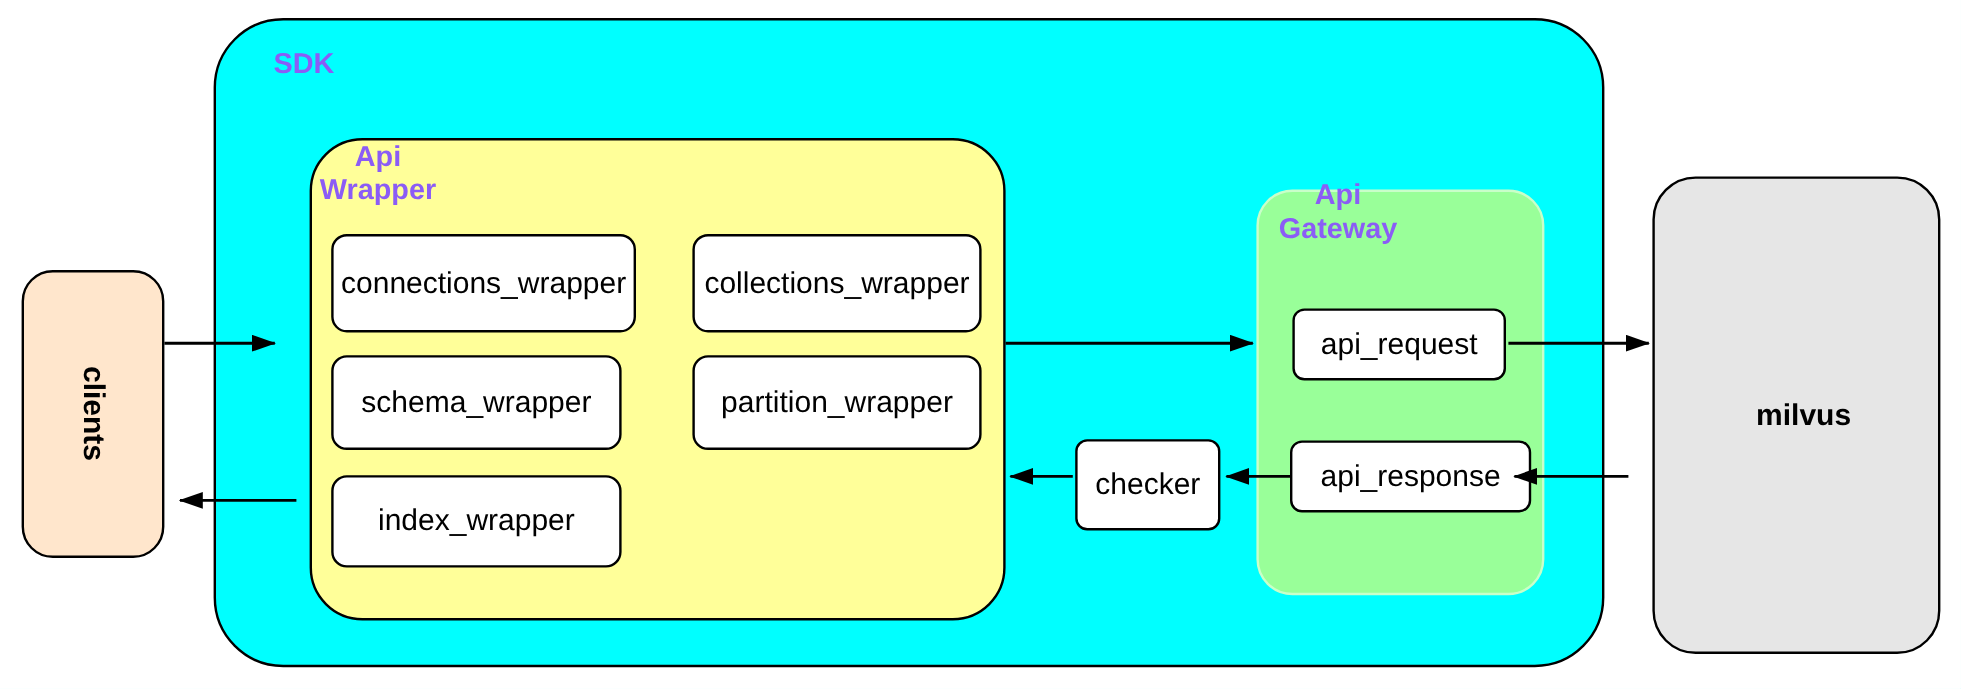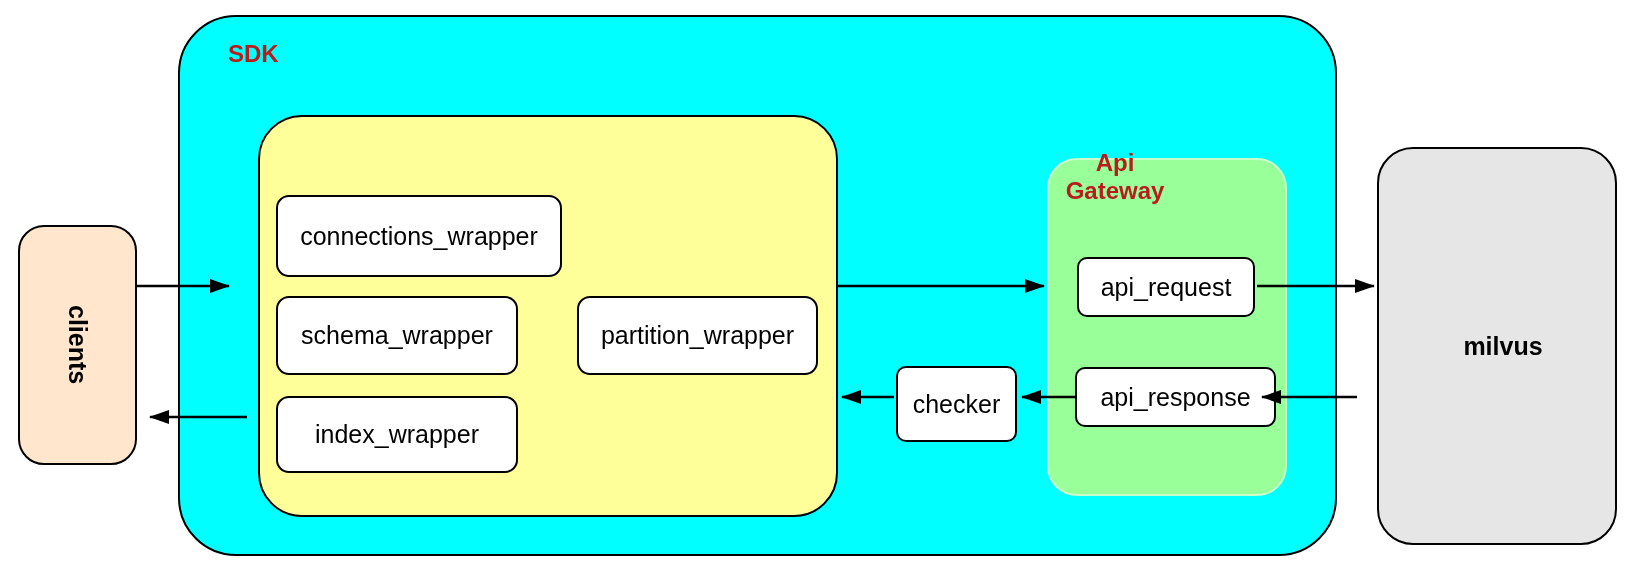--- a/index.html
+++ b/index.html
@@ -57,39 +57,39 @@
     display: flex; align-items: center; justify-content: center; padding-left: 12px;
   }
   .milvus .hlabel { font-weight: 700; font-size: 25px; color: #000; }
 
   
   .corner-label {
     position: absolute;
     font-weight: 700;
     font-size: 24px;
     line-height: 1.18;
-    color: #b91c1c;
+    color: #8b5cf6;
     text-align: center;
     white-space: pre-line;
   }
   .sdk-label   { left: 228px; top: 40px; text-align: left; }
   .apiw-label  { left: 258px; top: 117px; width: 114px; }
   .apig-label  { left: 1058px; top: 149px; width: 114px; }
 
   
   .node {
     background: #ffffff;
     border: 2px solid #000;
     border-radius: 13px;
     display: flex; align-items: center; justify-content: center;
     font-size: 25px;
     color: #000;
     white-space: nowrap;
   }
-  .b-connections { left: 276px; top: 195px; width: 286px; height: 82px; }
+  .b-connections { left: 276px; top: 195px; width: 254px; height: 82px; }
   .b-collections { left: 577px; top: 195px; width: 241px; height: 82px; }
   .b-schema      { left: 276px; top: 296px; width: 242px; height: 79px; }
   .b-partition   { left: 577px; top: 296px; width: 241px; height: 79px; }
   .b-index       { left: 276px; top: 396px; width: 242px; height: 77px; }
   .b-utility     { left: 577px; top: 396px; width: 241px; height: 77px; }
   .b-checker     { left: 896px; top: 366px; width: 121px; height: 76px; border-radius: 10px; }
   .b-request     { left: 1077px; top: 257px; width: 178px; height: 60px; border-radius: 10px; }
   .b-response    { left: 1075px; top: 367px; width: 201px; height: 60px; border-radius: 10px; }
 
   
@@ -103,31 +103,33 @@
 </head>
 <body>
 
 <div id="canvas">
 
   <div class="abs sdk"></div>
   <div class="abs api-wrapper"></div>
   <div class="abs api-gateway"></div>
 
   <div class="corner-label sdk-label">SDK</div>
+  <div class="corner-label apiw-label">Api Wrapper</div>
   <div class="corner-label apig-label">Api Gateway</div>
 
   <div class="abs clients">
     <span class="vlabel">clients</span>
   </div>
 
   <div class="abs milvus">
     <span class="hlabel">milvus</span>
   </div>
 
   <div class="abs node b-connections">connections_wrapper</div>
+  <div class="abs node b-collections">collections_wrapper</div>
   <div class="abs node b-partition">partition_wrapper</div>
   <div class="abs node b-schema">schema_wrapper</div>
   <div class="abs node b-index">index_wrapper</div>
 
   <div class="abs node b-checker">checker</div>
 
   <div class="abs node b-request">api_request</div>
   <div class="abs node b-response">api_response</div>
 
   <svg id="arrow-layer" viewBox="0 0 1634 574" xmlns="http://www.w3.org/2000/svg">

